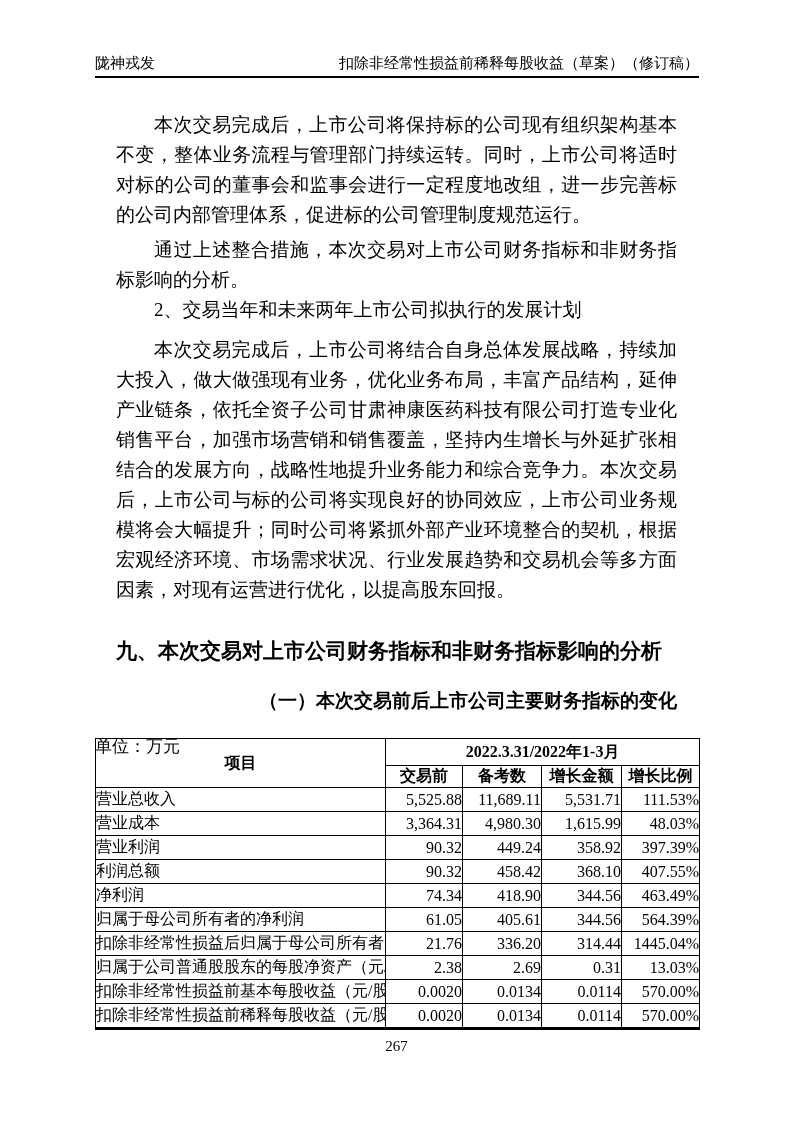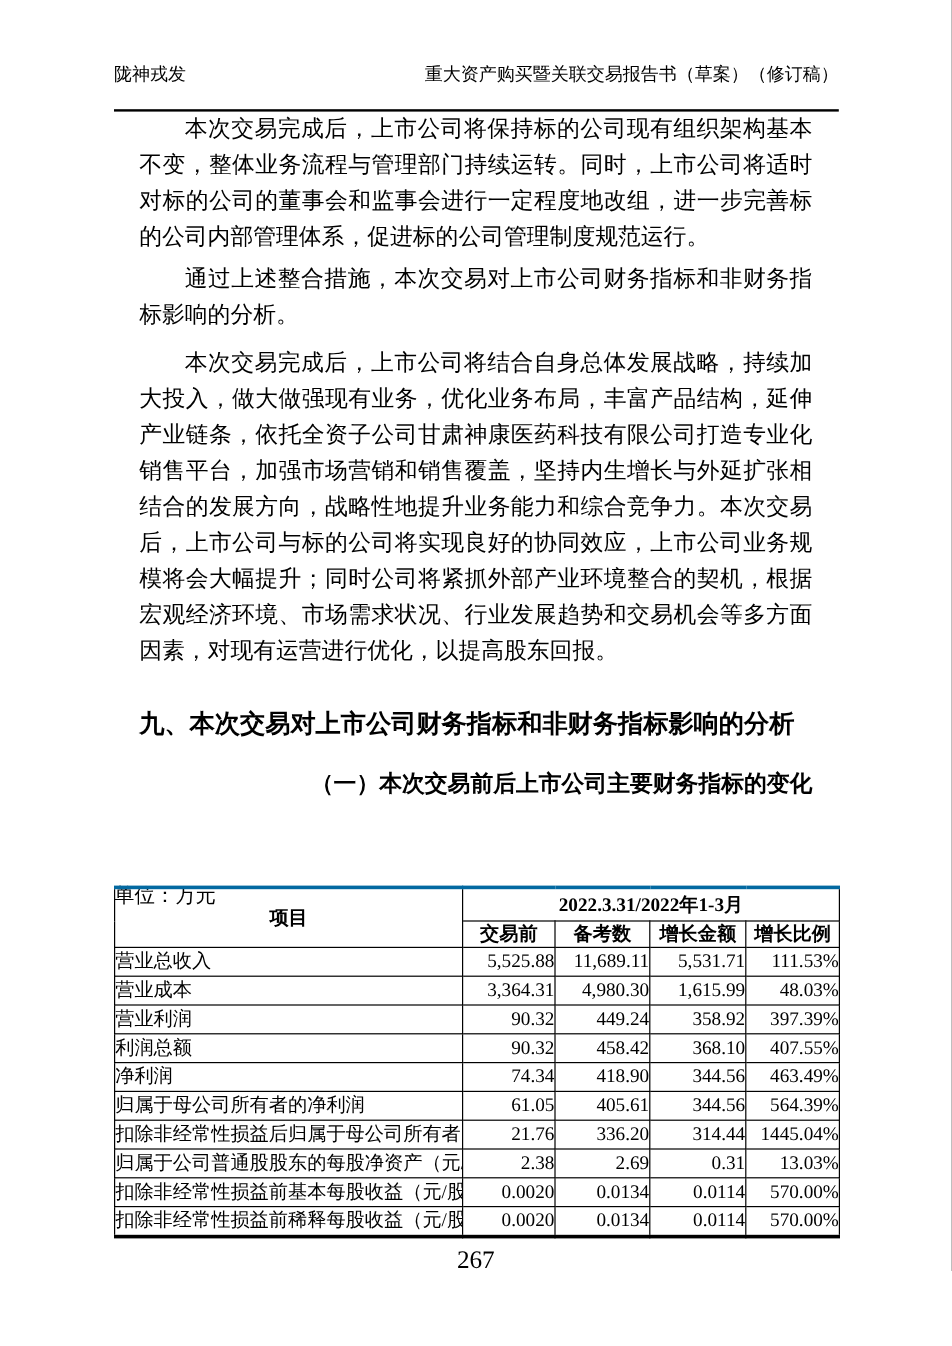--- a/index.html
+++ b/index.html
@@ -11,25 +11,25 @@
     font-family:"Liberation Serif","DejaVu Serif",serif;
     color:#000;
     overflow:hidden;
   }
   
   .doc-header{
     position:absolute;left:95px;top:52px;width:604px;
     display:flex;justify-content:space-between;align-items:flex-end;
     font-size:15px;line-height:22px;
     border-bottom:2px solid #000;
-    padding-bottom:17px;
+    padding-bottom:2px;
   }
   
   .body-flow{
-    position:absolute;left:116px;top:93px;width:561px;
+    position:absolute;left:116px;top:110px;width:561px;
     font-size:19px;line-height:30px;
   }
   .para{
     margin:0;
     text-align:justify;
     text-indent:38px;
     word-break:break-all;
   }
   .para.p2{margin-top:5px;}
   .para.p3{margin-top:0;}
@@ -54,55 +54,56 @@
   .unit-note{
     position:absolute;left:95px;top:712px;width:596px;
     font-size:17px;line-height:22px;margin-top:24px;
   }
   
   .fin-table{
     position:absolute;left:95px;top:738px;width:604px;
     border-collapse:collapse;
     table-layout:fixed;
     font-size:16px;
-    border-top:3px solid #0369a1;
+    border-top:1px solid #0369a1;
     border-bottom:3px solid #000;
   }
   .fin-table td,.fin-table th{
     border:1px solid #000;
     padding:0;
     overflow:hidden;
     white-space:nowrap;
   }
   .fin-table th{font-weight:bold;text-align:center;}
   .hrow1 th{height:26px;}
   .hrow2 th{height:21px;}
   .drow td{height:23px;}
   .cell-item{text-align:left;padding-left:8px;}
   .cell-num{text-align:right;padding-right:13px;}
   
   .page-footer{
     position:absolute;left:0;top:1038px;width:793px;
     text-align:center;
-    font-size:21px;
+    font-size:15px;
   }
 </style>
 </head>
 <body>
 
 <div class="page">
 
   <div class="doc-header">
     <span>陇神戎发</span>
-    <span>重大资产购买暨关联交易报告书（草案）（修订稿）</span>
+    <span>扣除非经常性损益前稀释每股收益（草案）（修订稿）</span>
   </div>
 
   <div class="body-flow">
     <p class="para p1">本次交易完成后，上市公司将保持标的公司现有组织架构基本不变，整体业务流程与管理部门持续运转。同时，上市公司将适时对标的公司的董事会和监事会进行一定程度地改组，进一步完善标的公司内部管理体系，促进标的公司管理制度规范运行。</p>
     <p class="para p2">通过上述整合措施，本次交易对上市公司财务指标和非财务指标影响的分析。</p>
+    <p class="para p3">2、交易当年和未来两年上市公司拟执行的发展计划</p>
     <p class="para p4">本次交易完成后，上市公司将结合自身总体发展战略，持续加大投入，做大做强现有业务，优化业务布局，丰富产品结构，延伸产业链条，依托全资子公司甘肃神康医药科技有限公司打造专业化销售平台，加强市场营销和销售覆盖，坚持内生增长与外延扩张相结合的发展方向，战略性地提升业务能力和综合竞争力。本次交易后，上市公司与标的公司将实现良好的协同效应，上市公司业务规模将会大幅提升；同时公司将紧抓外部产业环境整合的契机，根据宏观经济环境、市场需求状况、行业发展趋势和交易机会等多方面因素，对现有运营进行优化，以提高股东回报。</p>
     <p class="h1">九、本次交易对上市公司财务指标和非财务指标影响的分析</p>
     <p class="h2">（一）本次交易前后上市公司主要财务指标的变化</p>
   </div>
 
   <div class="unit-note">单位：万元</div>
 
   <table class="fin-table">
     <colgroup>
       <col style="width:290px">

